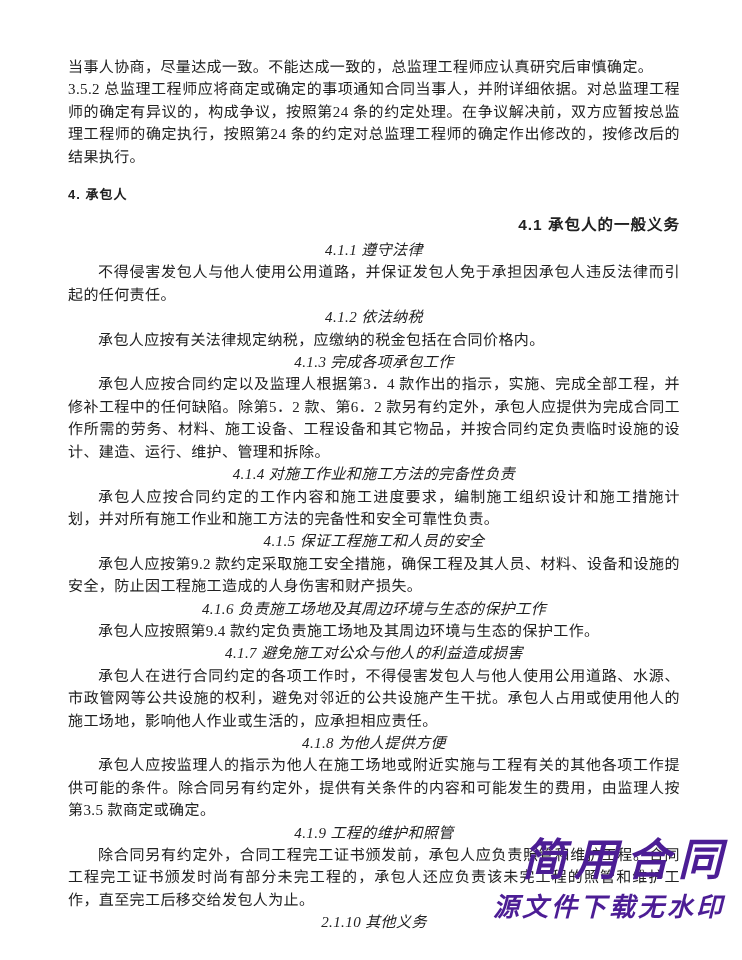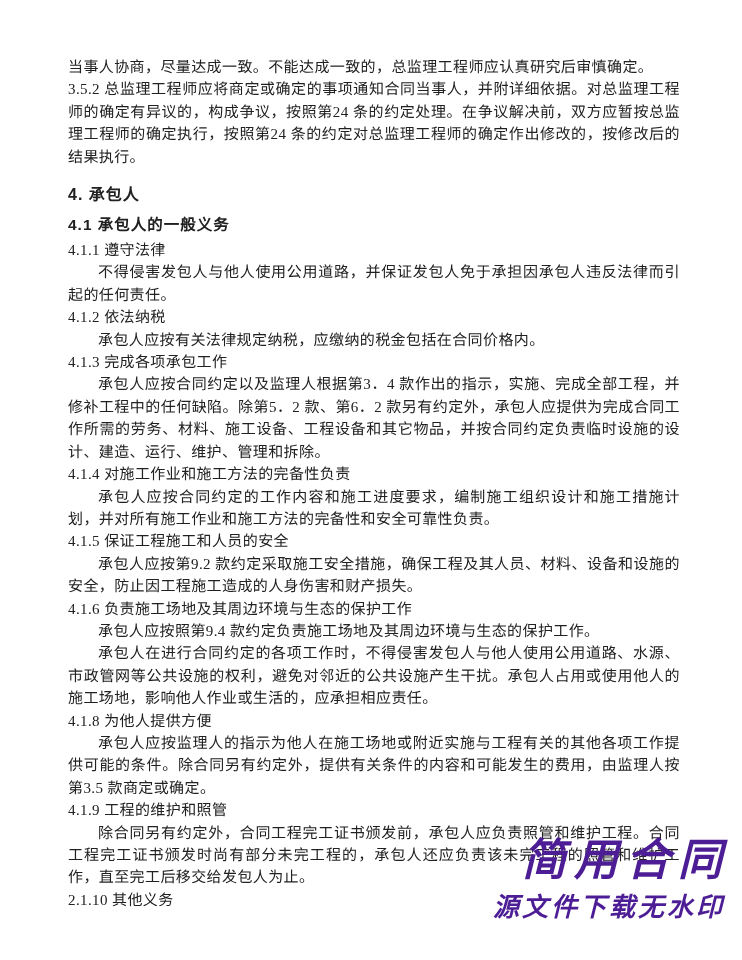--- a/index.html
+++ b/index.html
@@ -29,37 +29,38 @@
     text-align: justify;
     text-justify: inter-ideograph;
     letter-spacing: 0.4px;
   }
   .blk.para {
     text-indent: 2em;
   }
   .blk.h1 {
     font-family: "Liberation Sans", "DejaVu Sans", sans-serif;
     font-weight: bold;
-    font-size: 16px;
+    font-size: 13px;
     line-height: 20px;
     margin: 17px 0 10px 0;
     letter-spacing: 1px;
     text-align: left;
   }
   .blk.h2 {
     font-family: "Liberation Sans", "DejaVu Sans", sans-serif;
     font-weight: bold;
     font-size: 15.5px;
     line-height: 20px;
     margin: 0 0 4px 0;
     letter-spacing: 1px;
-    text-align: left;
+    text-align: right;
   }
   .blk.clause {
-    text-align: left;
+    text-align: center;
+    font-style: italic;
   }
   .watermark {
     position: absolute;
     right: 20px;
     top: 836px;
     text-align: right;
     font-family: "Liberation Sans", "DejaVu Sans", sans-serif;
     font-weight: 900;
     font-style: italic;
     user-select: none;
@@ -92,20 +93,21 @@
     <p class="blk clause">4.1.2 依法纳税</p>
     <p class="blk para">承包人应按有关法律规定纳税，应缴纳的税金包括在合同价格内。</p>
     <p class="blk clause">4.1.3 完成各项承包工作</p>
     <p class="blk para">承包人应按合同约定以及监理人根据第3．4 款作出的指示，实施、完成全部工程，并修补工程中的任何缺陷。除第5．2 款、第6．2 款另有约定外，承包人应提供为完成合同工作所需的劳务、材料、施工设备、工程设备和其它物品，并按合同约定负责临时设施的设计、建造、运行、维护、管理和拆除。</p>
     <p class="blk clause">4.1.4 对施工作业和施工方法的完备性负责</p>
     <p class="blk para">承包人应按合同约定的工作内容和施工进度要求，编制施工组织设计和施工措施计划，并对所有施工作业和施工方法的完备性和安全可靠性负责。</p>
     <p class="blk clause">4.1.5 保证工程施工和人员的安全</p>
     <p class="blk para">承包人应按第9.2 款约定采取施工安全措施，确保工程及其人员、材料、设备和设施的安全，防止因工程施工造成的人身伤害和财产损失。</p>
     <p class="blk clause">4.1.6 负责施工场地及其周边环境与生态的保护工作</p>
     <p class="blk para">承包人应按照第9.4 款约定负责施工场地及其周边环境与生态的保护工作。</p>
+    <p class="blk clause">4.1.7 避免施工对公众与他人的利益造成损害</p>
     <p class="blk para">承包人在进行合同约定的各项工作时，不得侵害发包人与他人使用公用道路、水源、市政管网等公共设施的权利，避免对邻近的公共设施产生干扰。承包人占用或使用他人的施工场地，影响他人作业或生活的，应承担相应责任。</p>
     <p class="blk clause">4.1.8 为他人提供方便</p>
     <p class="blk para">承包人应按监理人的指示为他人在施工场地或附近实施与工程有关的其他各项工作提供可能的条件。除合同另有约定外，提供有关条件的内容和可能发生的费用，由监理人按第3.5 款商定或确定。</p>
     <p class="blk clause">4.1.9 工程的维护和照管</p>
     <p class="blk para">除合同另有约定外，合同工程完工证书颁发前，承包人应负责照管和维护工程。合同工程完工证书颁发时尚有部分未完工程的，承包人还应负责该未完工程的照管和维护工作，直至完工后移交给发包人为止。</p>
     <p class="blk clause">2.1.10 其他义务</p>
   </div>
 
 <div class="watermark" style="color: #4c1d95;">
   <div class="wm-line1">简用合同</div>

